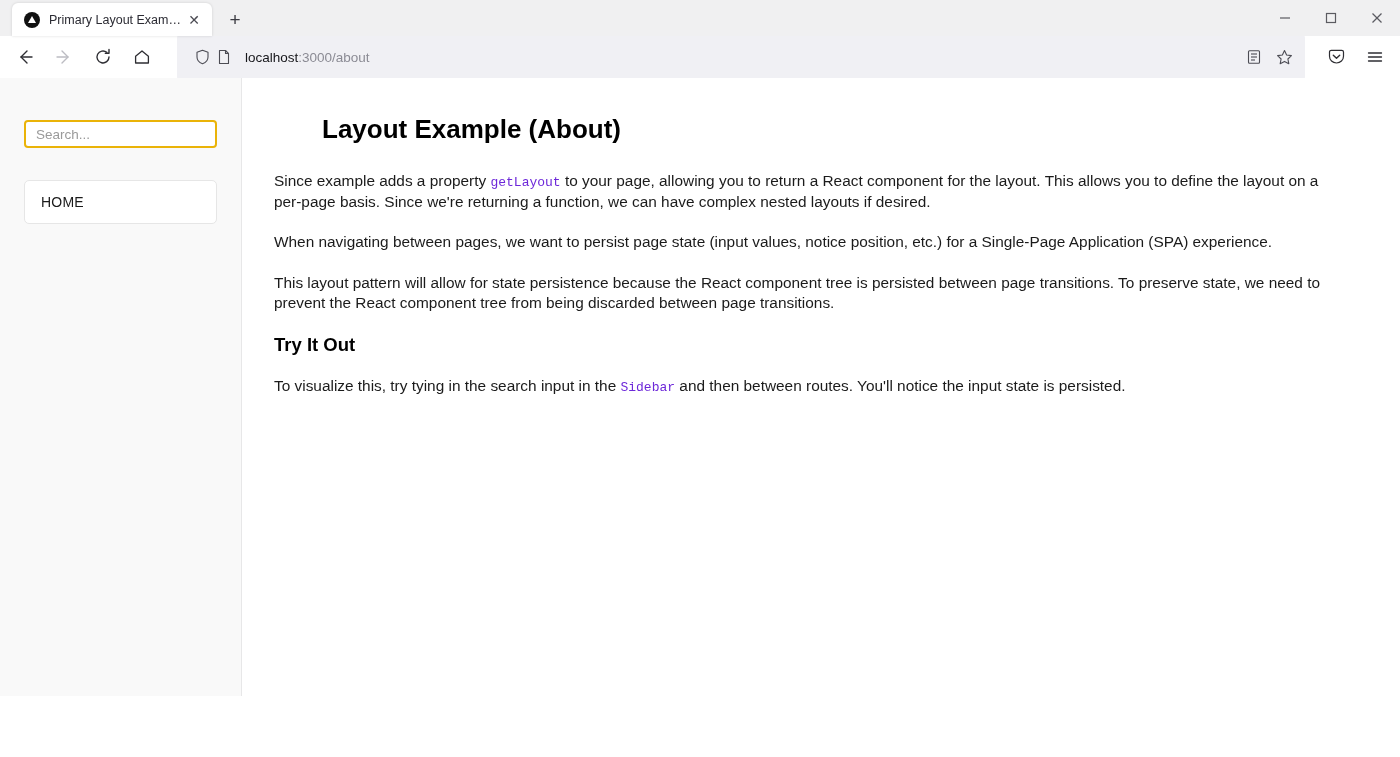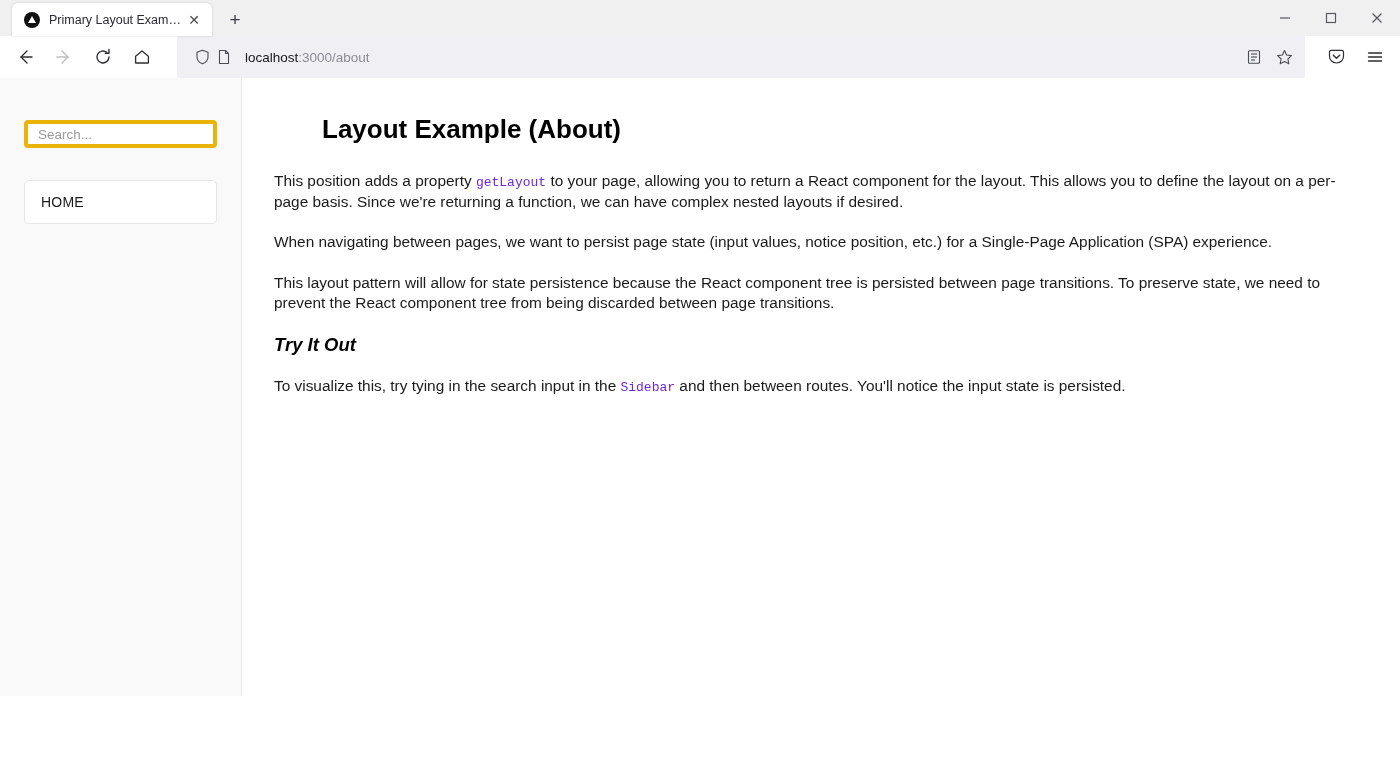--- a/index.html
+++ b/index.html
@@ -158,21 +158,21 @@
     width: 242px;
     flex: 0 0 242px;
     background: #f9f9f9;
     border-right: 1px solid #e7e7e8;
     height: 618px;
     padding: 42px 24px 0 24px;
   }
   #search-input {
     width: 100%;
     height: 28px;
-    border: 4px solid #eab308;
+    border: 2px solid #eab308;
     border-radius: 4px;
     background: #ffffff;
     padding: 0 10px;
     font-family: "Liberation Sans", sans-serif;
     font-size: 13.5px;
     color: #333333;
     outline: none;
   }
   #search-input::placeholder { color: #9a9a9a; }
 
@@ -219,21 +219,20 @@
     font-family: "Liberation Mono", monospace;
     font-size: 13px;
     color: #6d28d9;
   }
   #section-title {
     font-size: 18.5px;
     font-weight: bold;
     color: #000000;
     margin-top: 19px;
     margin-bottom: 20px;
-    font-style: italic;
   }
   svg { display: block; }
 </style>
 </head>
 <body>
 
 <div id="browser-window">
 
   <div id="tab-strip">
     <div class="tab">
@@ -344,21 +343,21 @@
       <nav id="sidebar-nav">
         <a class="nav-card" href="#">
           <span class="nav-card-label">HOME</span>
         </a>
       </nav>
     </aside>
 
     <main id="main">
       <h1 id="page-title">Layout Example (About)</h1>
 
-      <p class="body-p"><span>This position adds a property </span><code class="code">getLayout</code><span> to your page, allowing you to return a React component for the layout. This allows you to define the layout on a per-page basis. Since we're returning a function, we can have complex nested layouts if desired.</span></p>
+      <p class="body-p"><span>Since example adds a property </span><code class="code">getLayout</code><span> to your page, allowing you to return a React component for the layout. This allows you to define the layout on a per-page basis. Since we're returning a function, we can have complex nested layouts if desired.</span></p>
 
       <p class="body-p">When navigating between pages, we want to persist page state (input values, notice position, etc.) for a Single-Page Application (SPA) experience.</p>
 
       <p class="body-p">This layout pattern will allow for state persistence because the React component tree is persisted between page transitions. To preserve state, we need to prevent the React component tree from being discarded between page transitions.</p>
 
       <h2 id="section-title">Try It Out</h2>
 
       <p class="body-p"><span>To visualize this, try tying in the search input in the </span><code class="code">Sidebar</code><span> and then between routes. You'll notice the input state is persisted.</span></p>
     </main>
 

